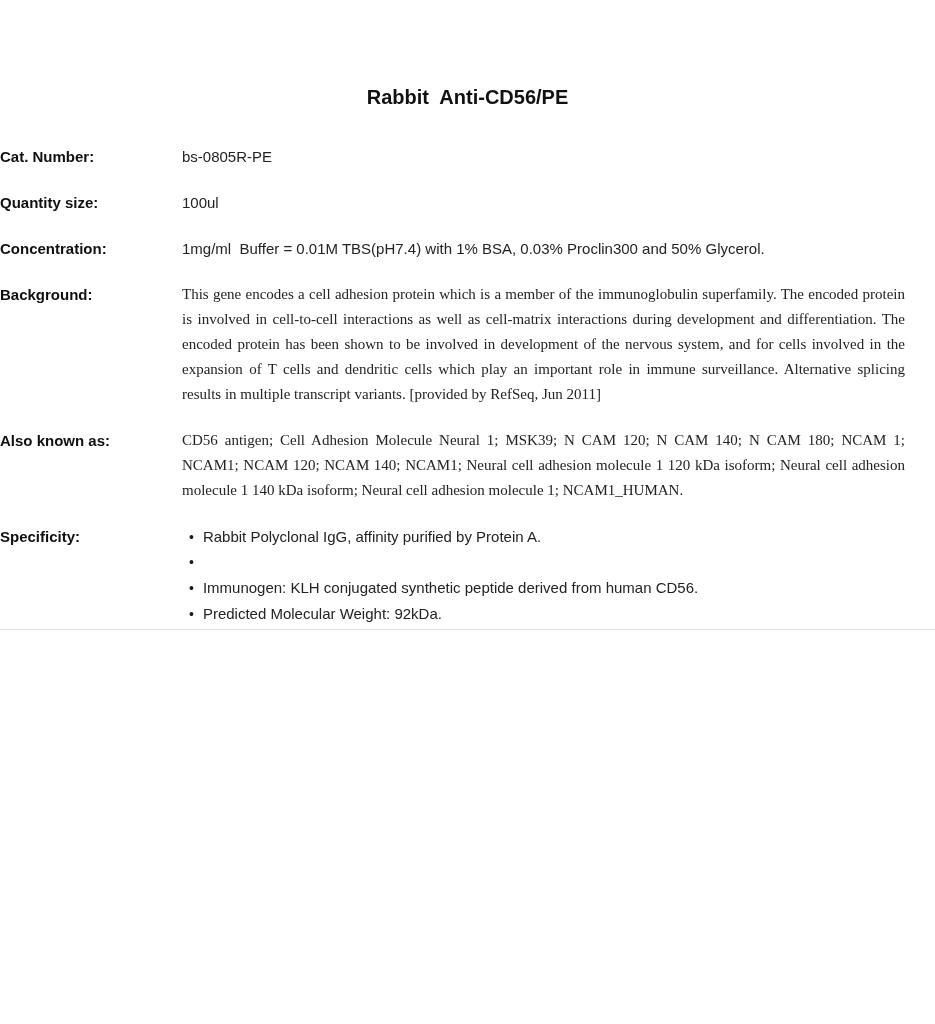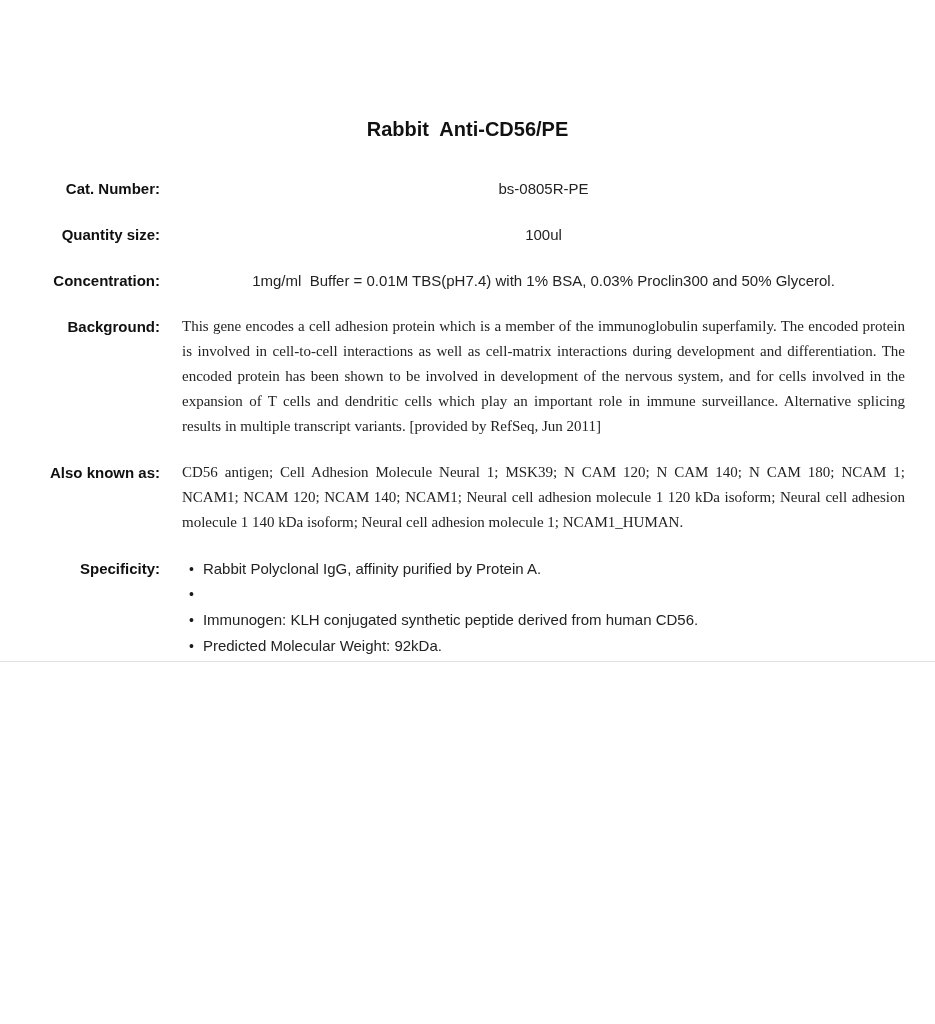--- a/index.html
+++ b/index.html
@@ -20,42 +20,42 @@
     background: #ffffff;
     box-sizing: border-box;
   }
   .doc-title {
     text-align: center;
     font-size: 20px;
     line-height: 23px;
     font-weight: bold;
     color: #111111;
     margin: 0;
-    padding-top: 118px;
+    padding-top: 86px;
     padding-bottom: 35px;
     white-space: pre;
   }
   .row {
     display: grid;
     grid-template-columns: 160px 723px;
     column-gap: 22px;
     margin-bottom: 21px;
     font-size: 15px;
     line-height: 25px;
   }
   .row:last-of-type {
     margin-bottom: 2px;
   }
   .field-label {
-    text-align: right;
+    text-align: left;
     font-weight: bold;
     color: #101010;
   }
   .field-value {
-    text-align: center;
+    text-align: left;
     color: #232323;
   }
   .field-value.pre {
     white-space: pre-wrap;
   }
   .field-value.justify {
     text-align: justify;
     font-family: Liberation Serif, serif;
   }
   ul.bullets {

